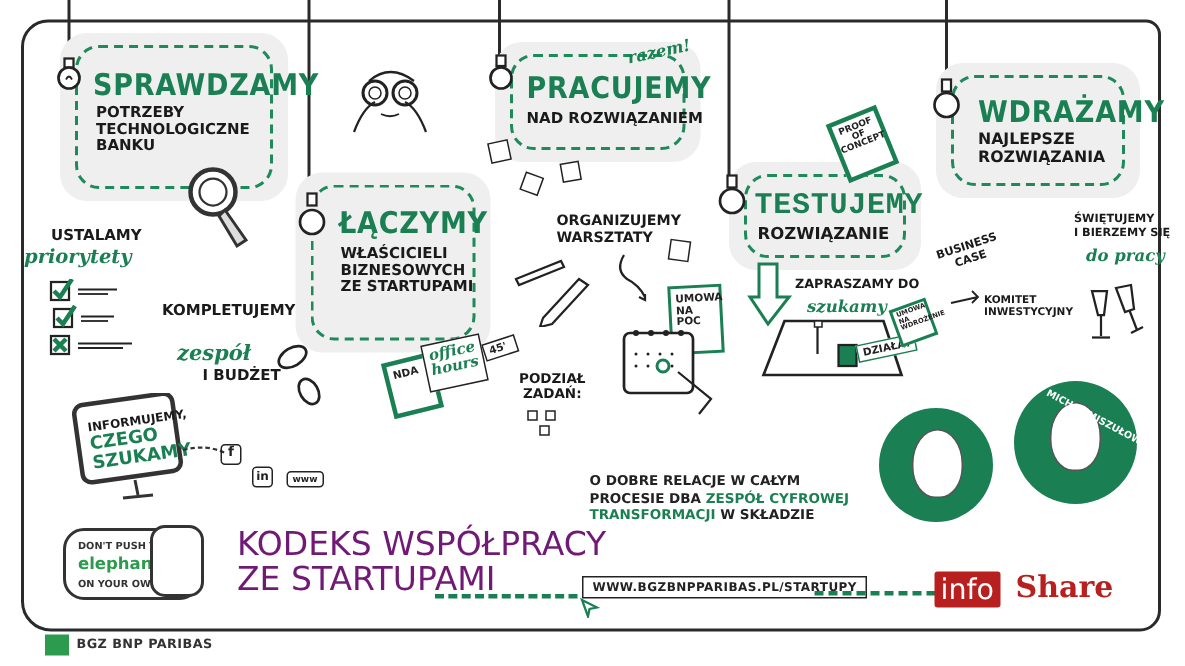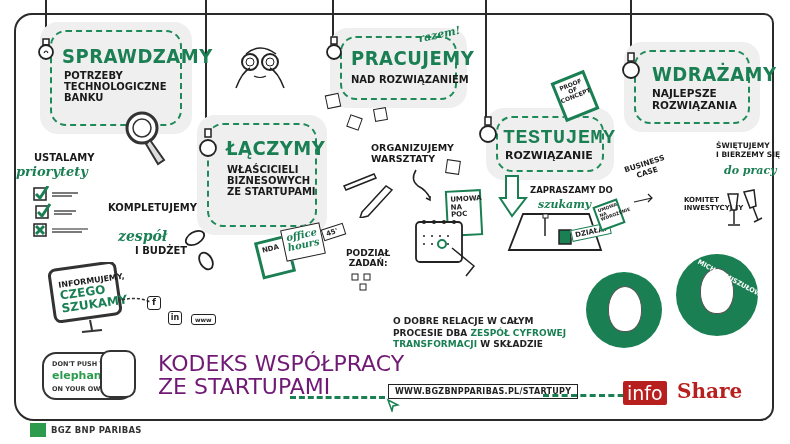--- a/index.html
+++ b/index.html
@@ -225,21 +225,21 @@
 <div class="abs" style="left:596px; top:202px; width:26px; height:26px; border:2px solid #1a7f52; background:#fff; transform:rotate(-20deg); padding:2px; line-height:1;">
   <div style="font-size:4.5px; font-weight:700; text-transform:uppercase;">Umowa</div>
   <div style="font-size:4.5px; font-weight:700; text-transform:uppercase;">na</div>
   <div style="font-size:4.5px; font-weight:700; text-transform:uppercase;">wdrożenie</div>
 </div>
 
 <div class="txt" style="left:625px; top:160px; font-size:7.5px; transform:rotate(-18deg);">
   <div>Business</div>
   <div style="padding-left:10px;">case</div>
 </div>
-<div class="txt" style="left:684px; top:196px; font-size:7px;">
+<div class="txt" style="left:656px; top:196px; font-size:7px;">
   <div>Komitet</div>
   <div>inwestycyjny</div>
 </div>
 <svg class="abs" style="left:632px; top:188px;" width="26" height="20">
   <path d="M2 14 L20 10 M16 6 L20 10 L16 14" stroke="#222" stroke-width="1.2" fill="none"></path>
 </svg>
 
 <div class="card" style="left:624px; top:42px; width:136px; height:90px;">
   <div class="dash"></div>
 </div>

